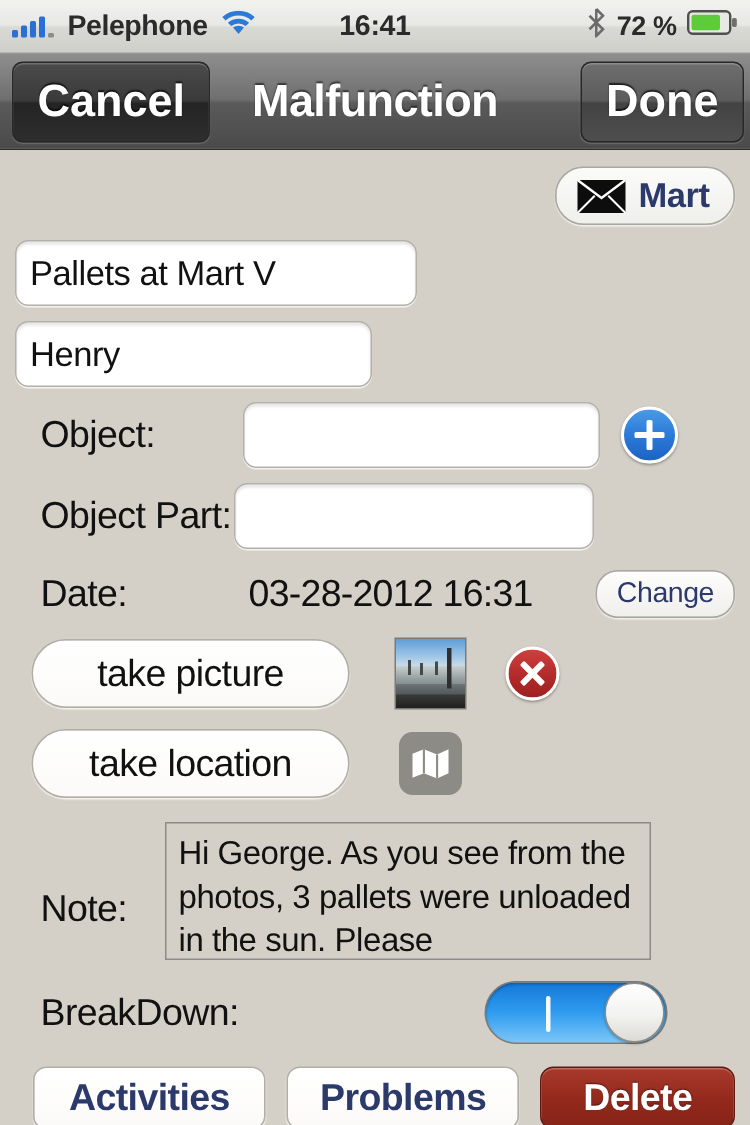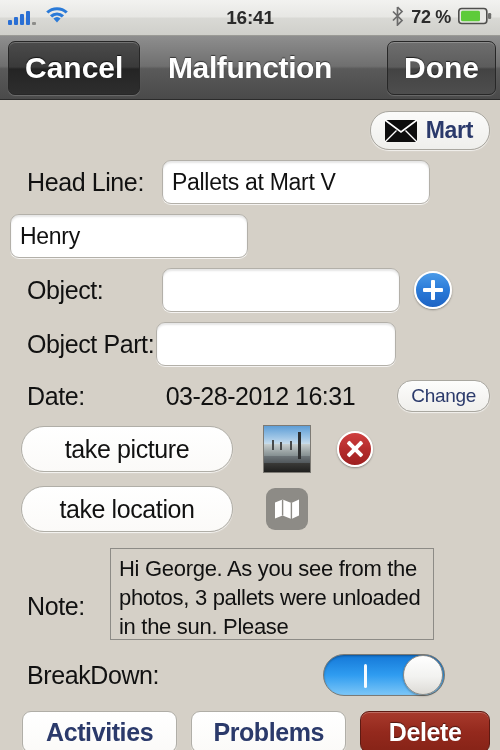--- a/index.html
+++ b/index.html
@@ -386,20 +386,21 @@
 
   <div class="statusbar">
     <div class="sb-left">
       <span class="signal-bars">
         <i></i>
           <i></i>
           <i></i>
           <i></i>
           <i class="off"></i>
       </span>
+      <span class="carrier-name">Pelephone</span>
       <span>
         <svg width="24" height="17" viewBox="0 0 24 17">
           <path d="M12 15.6 L8.4 11.4 A5.6 5.6 0 0 1 15.6 11.4 Z" fill="#2a7ad8"></path>
           <path d="M4.9 8.2 A10.6 10.6 0 0 1 19.1 8.2 L16.8 10.4 A7.6 7.6 0 0 0 7.2 10.4 Z" fill="#2a7ad8"></path>
           <path d="M1.2 4.4 A15.8 15.8 0 0 1 22.8 4.4 L20.6 6.6 A12.8 12.8 0 0 0 3.4 6.6 Z" fill="#2a7ad8"></path>
         </svg>
       </span>
     </div>
     <div class="sb-center">16:41</div>
     <div class="sb-right">
@@ -434,21 +435,20 @@
             <rect x="1" y="1" width="32" height="22" fill="#0d0d0d"></rect>
             <path d="M1 1 L17 13 L33 1" fill="none" stroke="#ffffff" stroke-width="1.6"></path>
             <path d="M1 23 L12.5 11.5 M33 23 L21.5 11.5" fill="none" stroke="#ffffff" stroke-width="1.4"></path>
           </svg>
         </span>
         <span class="send-label">Mart</span>
       </div>
     </div>
 
     <div class="row">
-      <div class="label headline">Head Line:</div>
       <div class="tfield headline">Pallets at Mart V</div>
     </div>
 
     <div class="row">
       <div class="tfield reporter">Henry</div>
     </div>
 
     <div class="row">
       <div class="label object">Object:</div>
       <div class="tfield object"></div>

